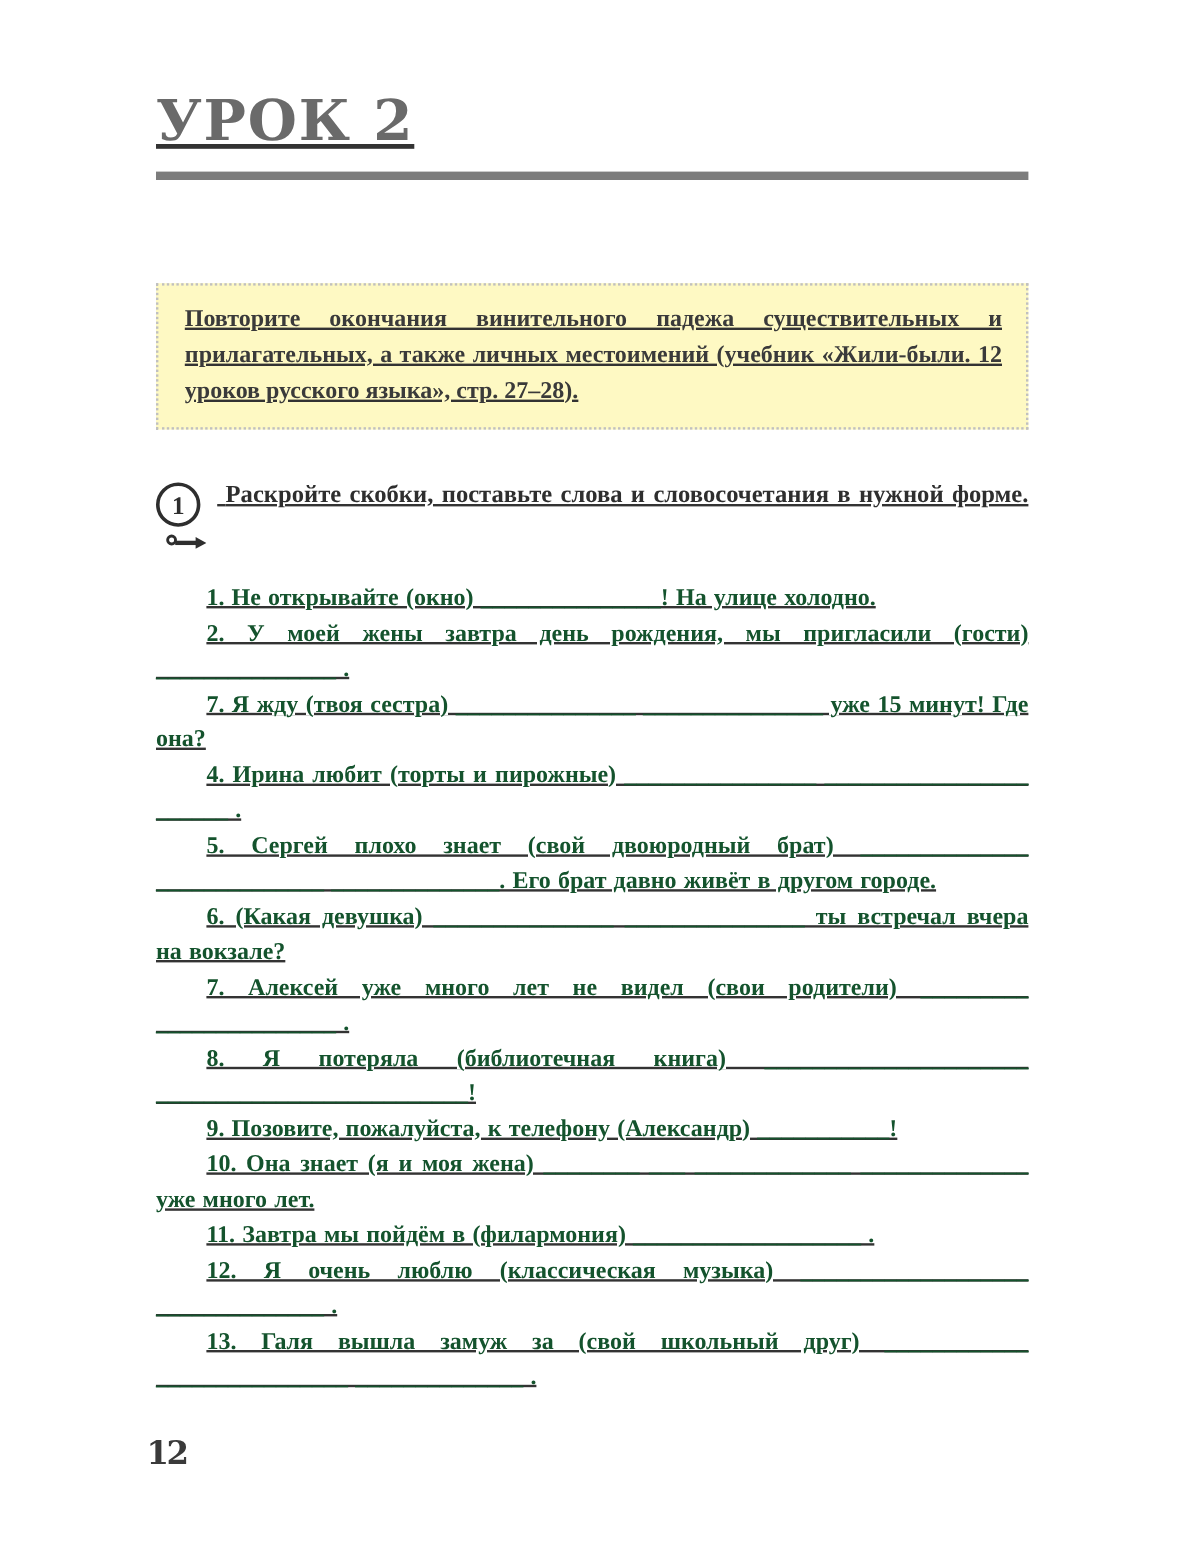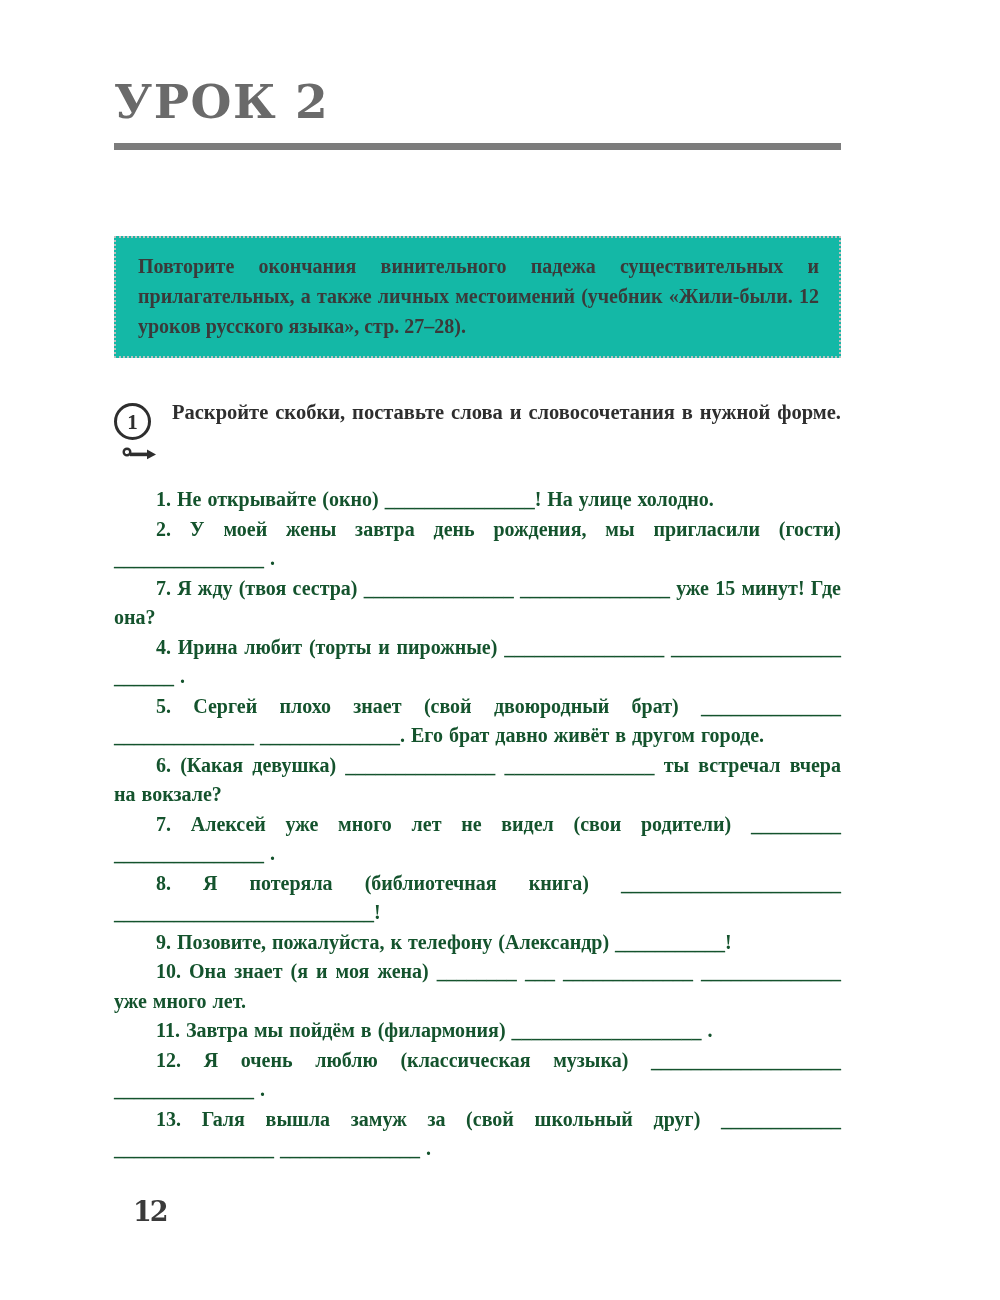--- a/index.html
+++ b/index.html
@@ -11,44 +11,45 @@
     position: relative;
     width: 1000px;
     height: 1300px;
     background: #ffffff;
     overflow: hidden;
     font-family: "Liberation Serif", serif;
     color: #333333;
   }
   .content {
     position: absolute;
-    left: 114px;
+    left: 130px;
     top: 0;
     width: 727px;
+    text-decoration: underline;
   }
   .lesson-title {
     margin: 0;
     padding-top: 76px;
     font-family: "DejaVu Serif", serif;
     font-size: 47px;
     font-weight: bold;
     letter-spacing: 1.5px;
     color: #6a6a6a;
     line-height: 1.1;
   }
   .title-rule {
     margin-top: 15px;
     height: 7px;
     background: #7c7c7c;
     border: none;
   }
   .review-box {
     box-sizing: border-box;
     margin-top: 86px;
-    background: #14b8a6;
+    background: #fef9c3;
     border: 2px dotted #c0c0c0;
     padding: 13px 20px 15px 22px;
     font-size: 20px;
     font-weight: bold;
     color: #3a3a3a;
     line-height: 30px;
     text-align: justify;
   }
   .exercise-head {
     margin: 38px 0 0 0;
@@ -85,21 +86,21 @@
     text-indent: 42px;
     font-size: 20px;
     font-weight: bold;
     color: #14532d;
     line-height: 29.5px;
     text-align: justify;
     word-spacing: 1px;
   }
   .page-number {
     position: absolute;
-    left: 133px;
+    left: 122px;
     top: 1196px;
     font-family: "DejaVu Serif", serif;
     font-size: 27px;
     font-weight: bold;
     color: #3a3a3a;
     letter-spacing: -2px;
   }
 </style>
 </head>
 <body>

